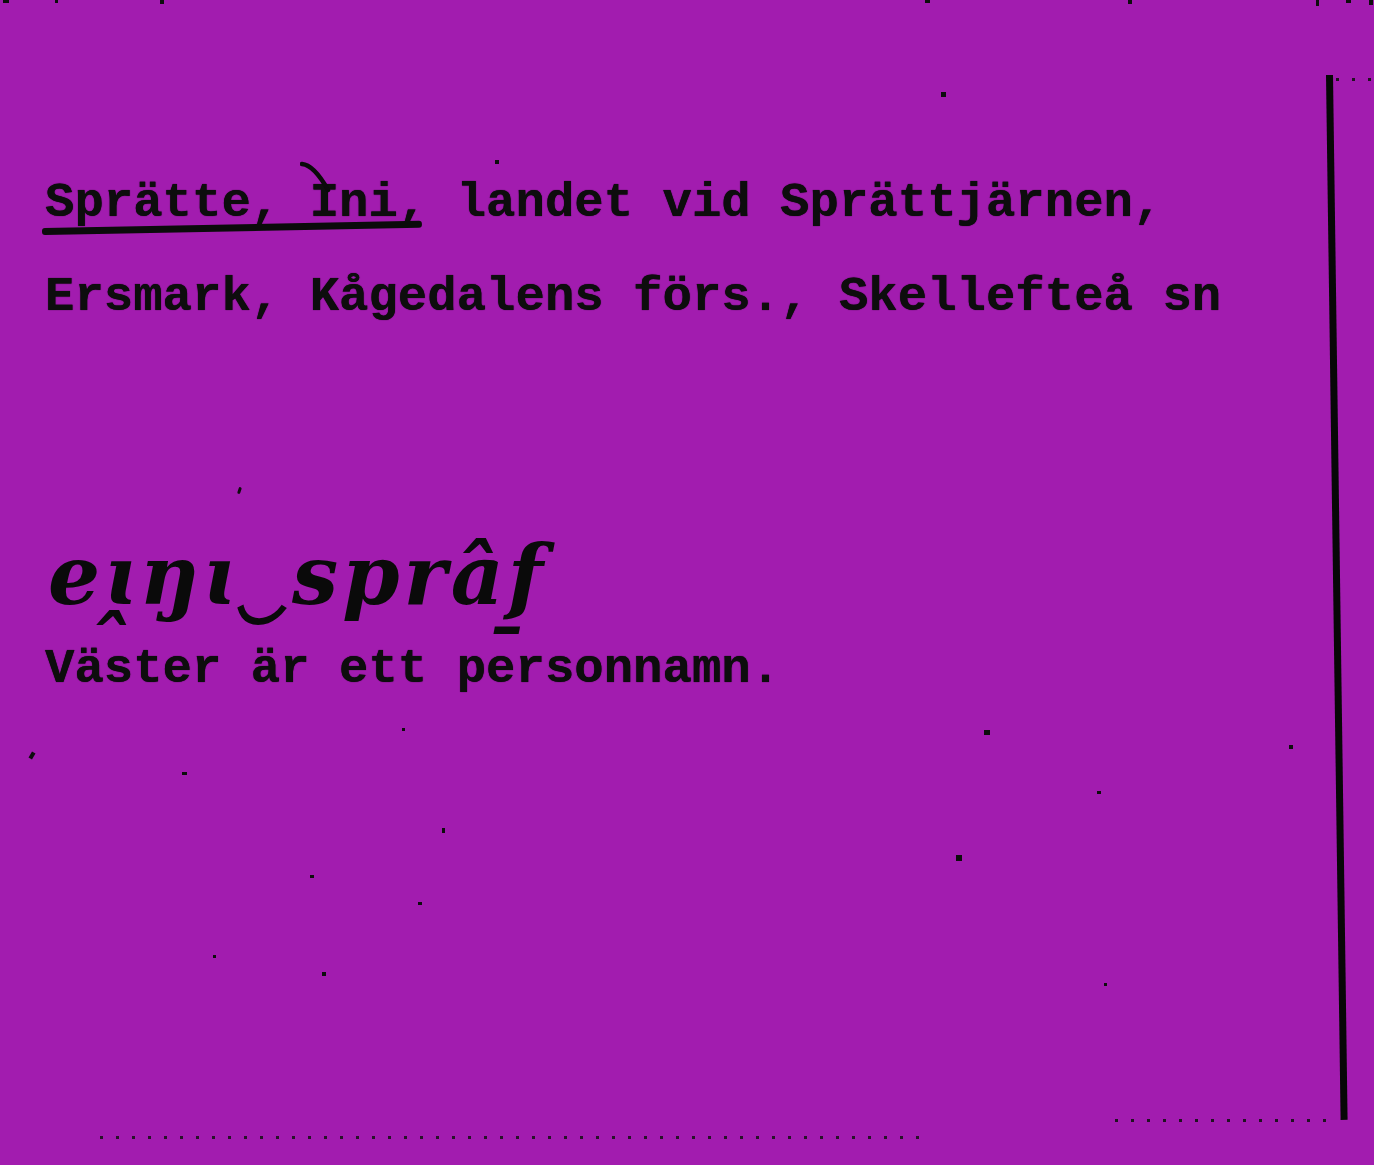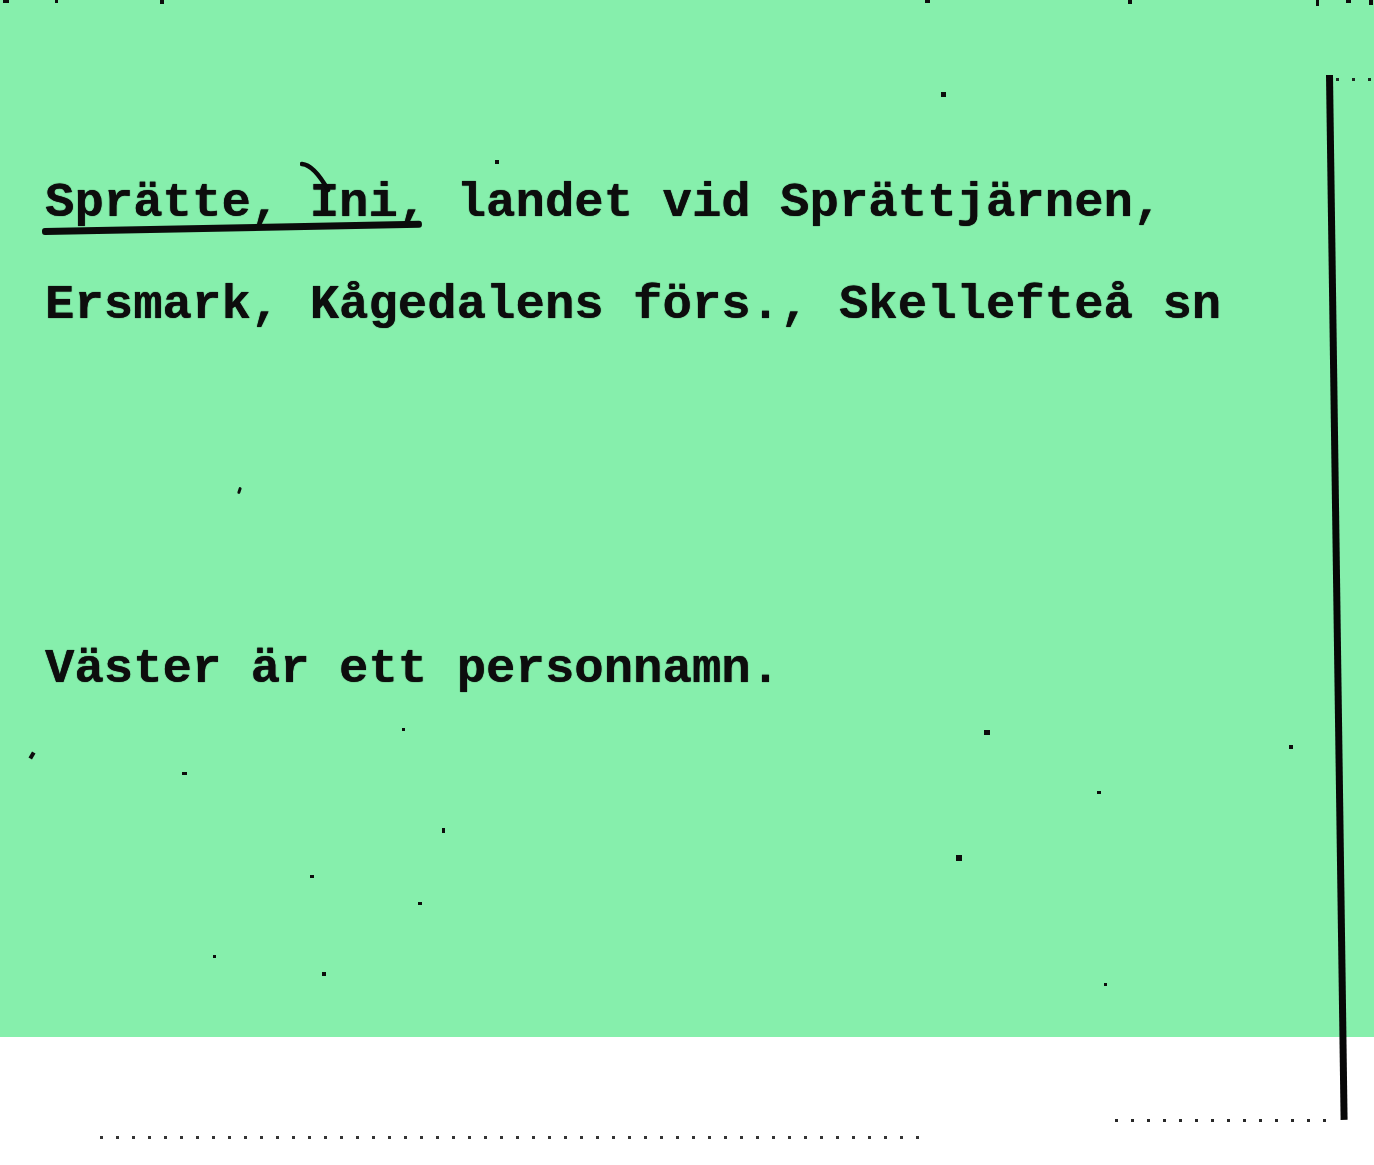--- a/index.html
+++ b/index.html
@@ -7,22 +7,22 @@
     padding: 0;
     width: 1374px;
     height: 1165px;
     background: #ffffff;
     overflow: hidden;
     font-family: "Liberation Mono", monospace;
   }
   .card {
     position: relative;
     width: 1374px;
-    height: 1037px;
-    background: #86efac;
+    height: 1165px;
+    background: #a21caf;
     color: #0d0d0d;
   }
   
   .typed {
     position: absolute;
     font-family: "Liberation Mono", monospace;
     font-weight: bold;
     font-size: 49px;
     line-height: 50px;
     letter-spacing: 0px;
@@ -94,23 +94,24 @@
 
 <div class="card">
 
   <div class="typed" style="left:45px; top:178px;"><span>Sprätte, Ini</span><span>, landet vid Sprättjärnen,</span></div>
   <div class="headword-underline"></div>
 
   <svg class="pen-tick" width="36" height="34" viewBox="0 0 36 34">
     <path d="M2,4 Q14,5 28,30" stroke="#0a0a0a" stroke-width="4.5" fill="none" stroke-linecap="round"></path>
   </svg>
 
-  <div class="typed" style="left:45px; top:280px;text-align:right;">Ersmark, Kågedalens förs., Skellefteå sn</div>
+  <div class="typed" style="left:45px; top:272px;text-align:right;">Ersmark, Kågedalens förs., Skellefteå sn</div>
 
 
+  <div class="handwriting">eɩ̭ŋɩ‿sprâf̱</div>
 
   <div class="typed" style="left:45px; top:644px;">Väster är ett personnamn.</div>
 
 
   <div class="edge-rule"></div>
 
   <div class="dotline dotline-a"></div>
   <div class="dotline dotline-b"></div>
   <div class="dotline dotline-c"></div>
 

